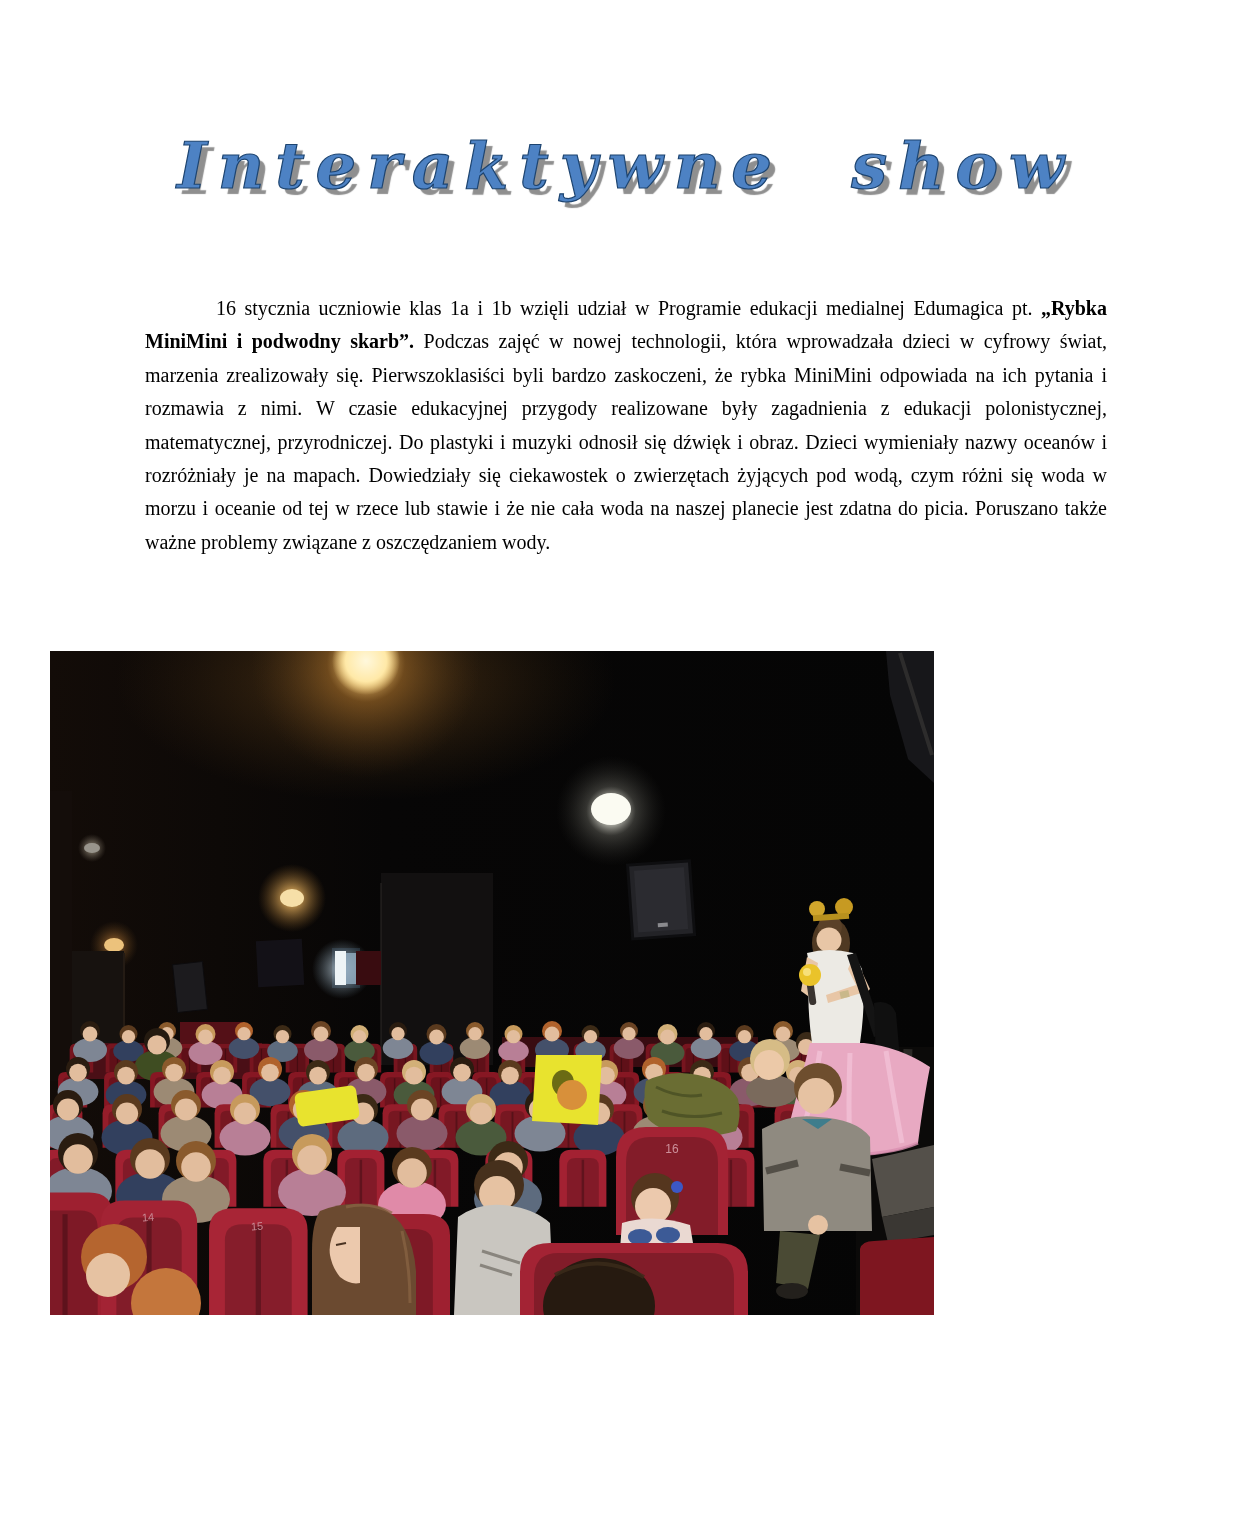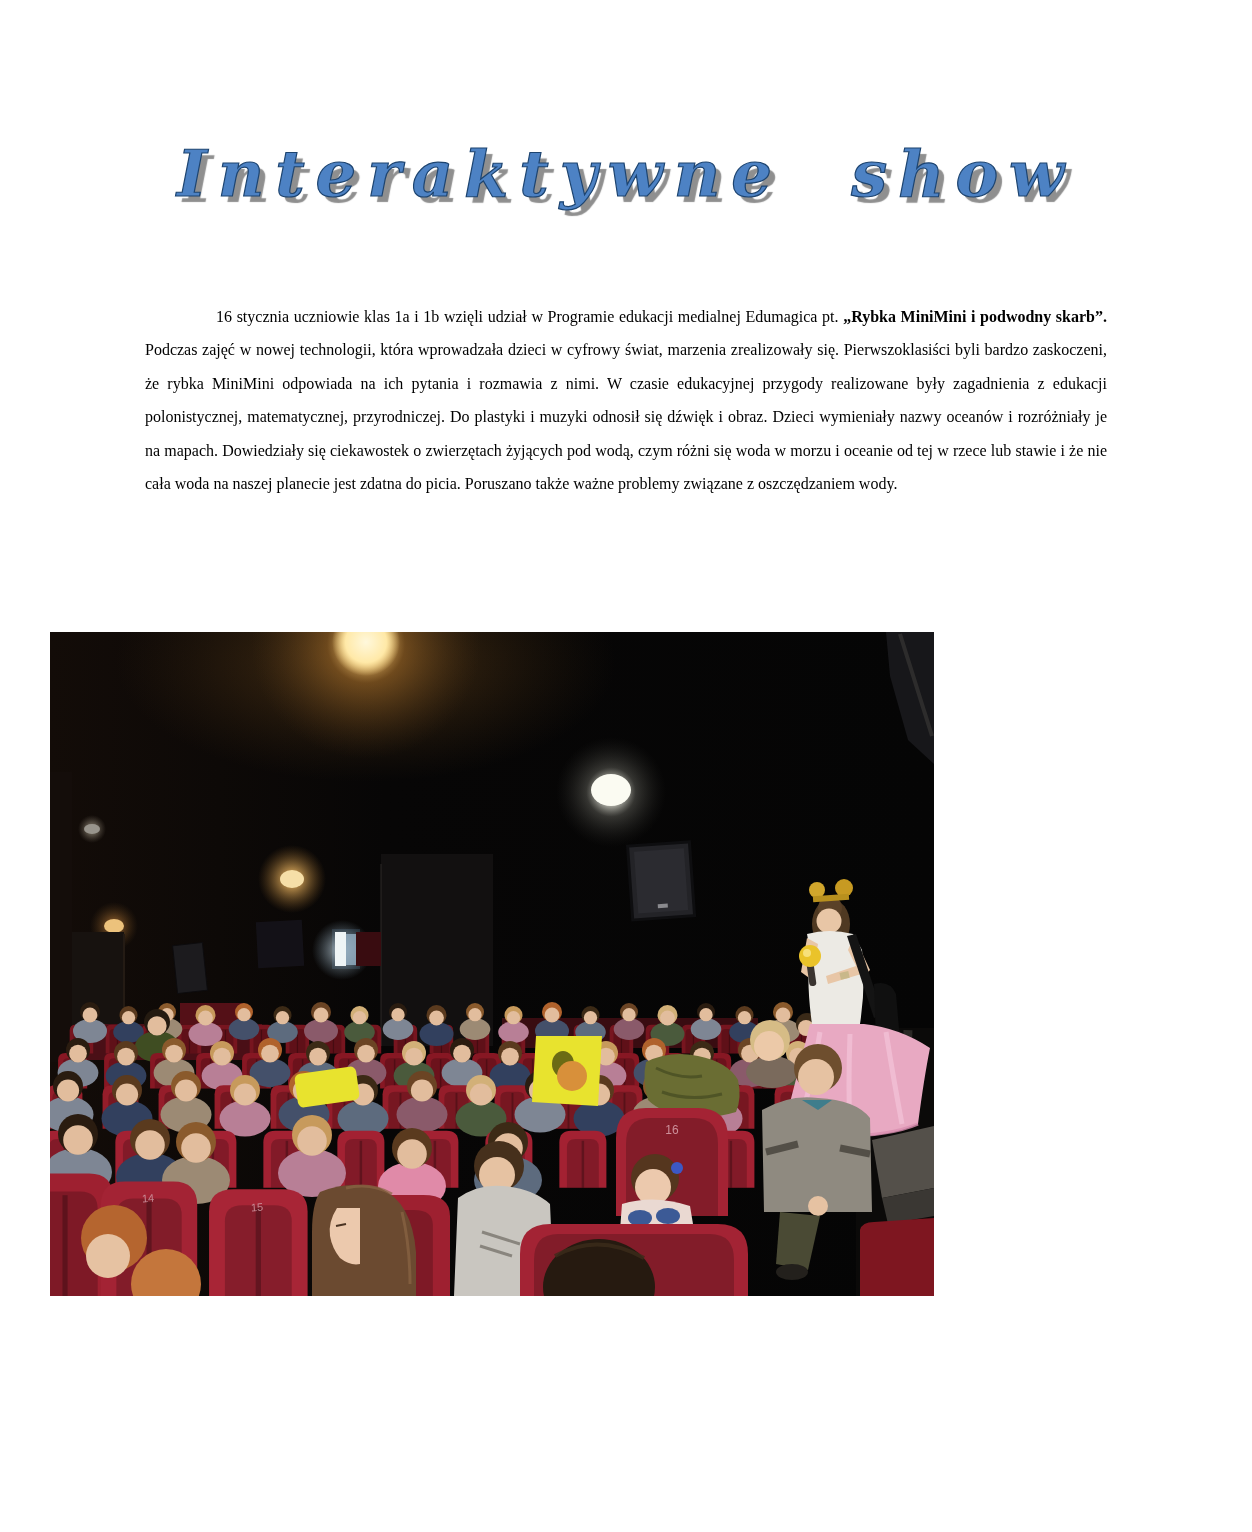--- a/index.html
+++ b/index.html
@@ -1,43 +1,43 @@
 <!DOCTYPE html>
 <html><head>
 <meta charset="utf-8">
 <style>
   html,body{margin:0;padding:0;background:#fff;}
   .doc{
     width:1252px;height:1532px;background:#ffffff;position:relative;
     font-family:"Liberation Serif", serif;color:#000;overflow:hidden;
   }
   .title{
-    margin:12px;padding-top:112px;height:100px;line-height:100px;
+    margin:4px;padding-top:112px;height:100px;line-height:100px;
     text-align:center;
     font-family:"DejaVu Serif", serif;
     font-style:italic;font-weight:bold;font-size:64px;
     letter-spacing:0.17em;word-spacing:0.55em;
     color:#4d82c4;
     -webkit-text-stroke:1.2px #1d4470;
     text-shadow:6px 6px 1px #8f8f8f;
     white-space:nowrap;
   }
   .content{margin:0 145px;}
   .para1{
     margin:76px 0 0 0;
-    font-size:16px;line-height:33.4px;
+    font-size:20px;line-height:33.4px;
     text-align:justify;text-indent:71px;
   }
   .para1 b{font-weight:bold;}
   .para2{
     margin:10px 0 0 0;
     font-size:23.5px;line-height:33.4px;text-align:left;
   }
   figure.photo{
-    margin:120px 0 0 38px;padding:12px;
+    margin:80px 0 0 38px;padding:12px;
     width:884px;height:664px;line-height:0;
   }
   svg{display:block;}
 </style>
 </head>
 <body>
 
 <div class="doc">
 
   <h1 class="title">Interaktywne show</h1>

